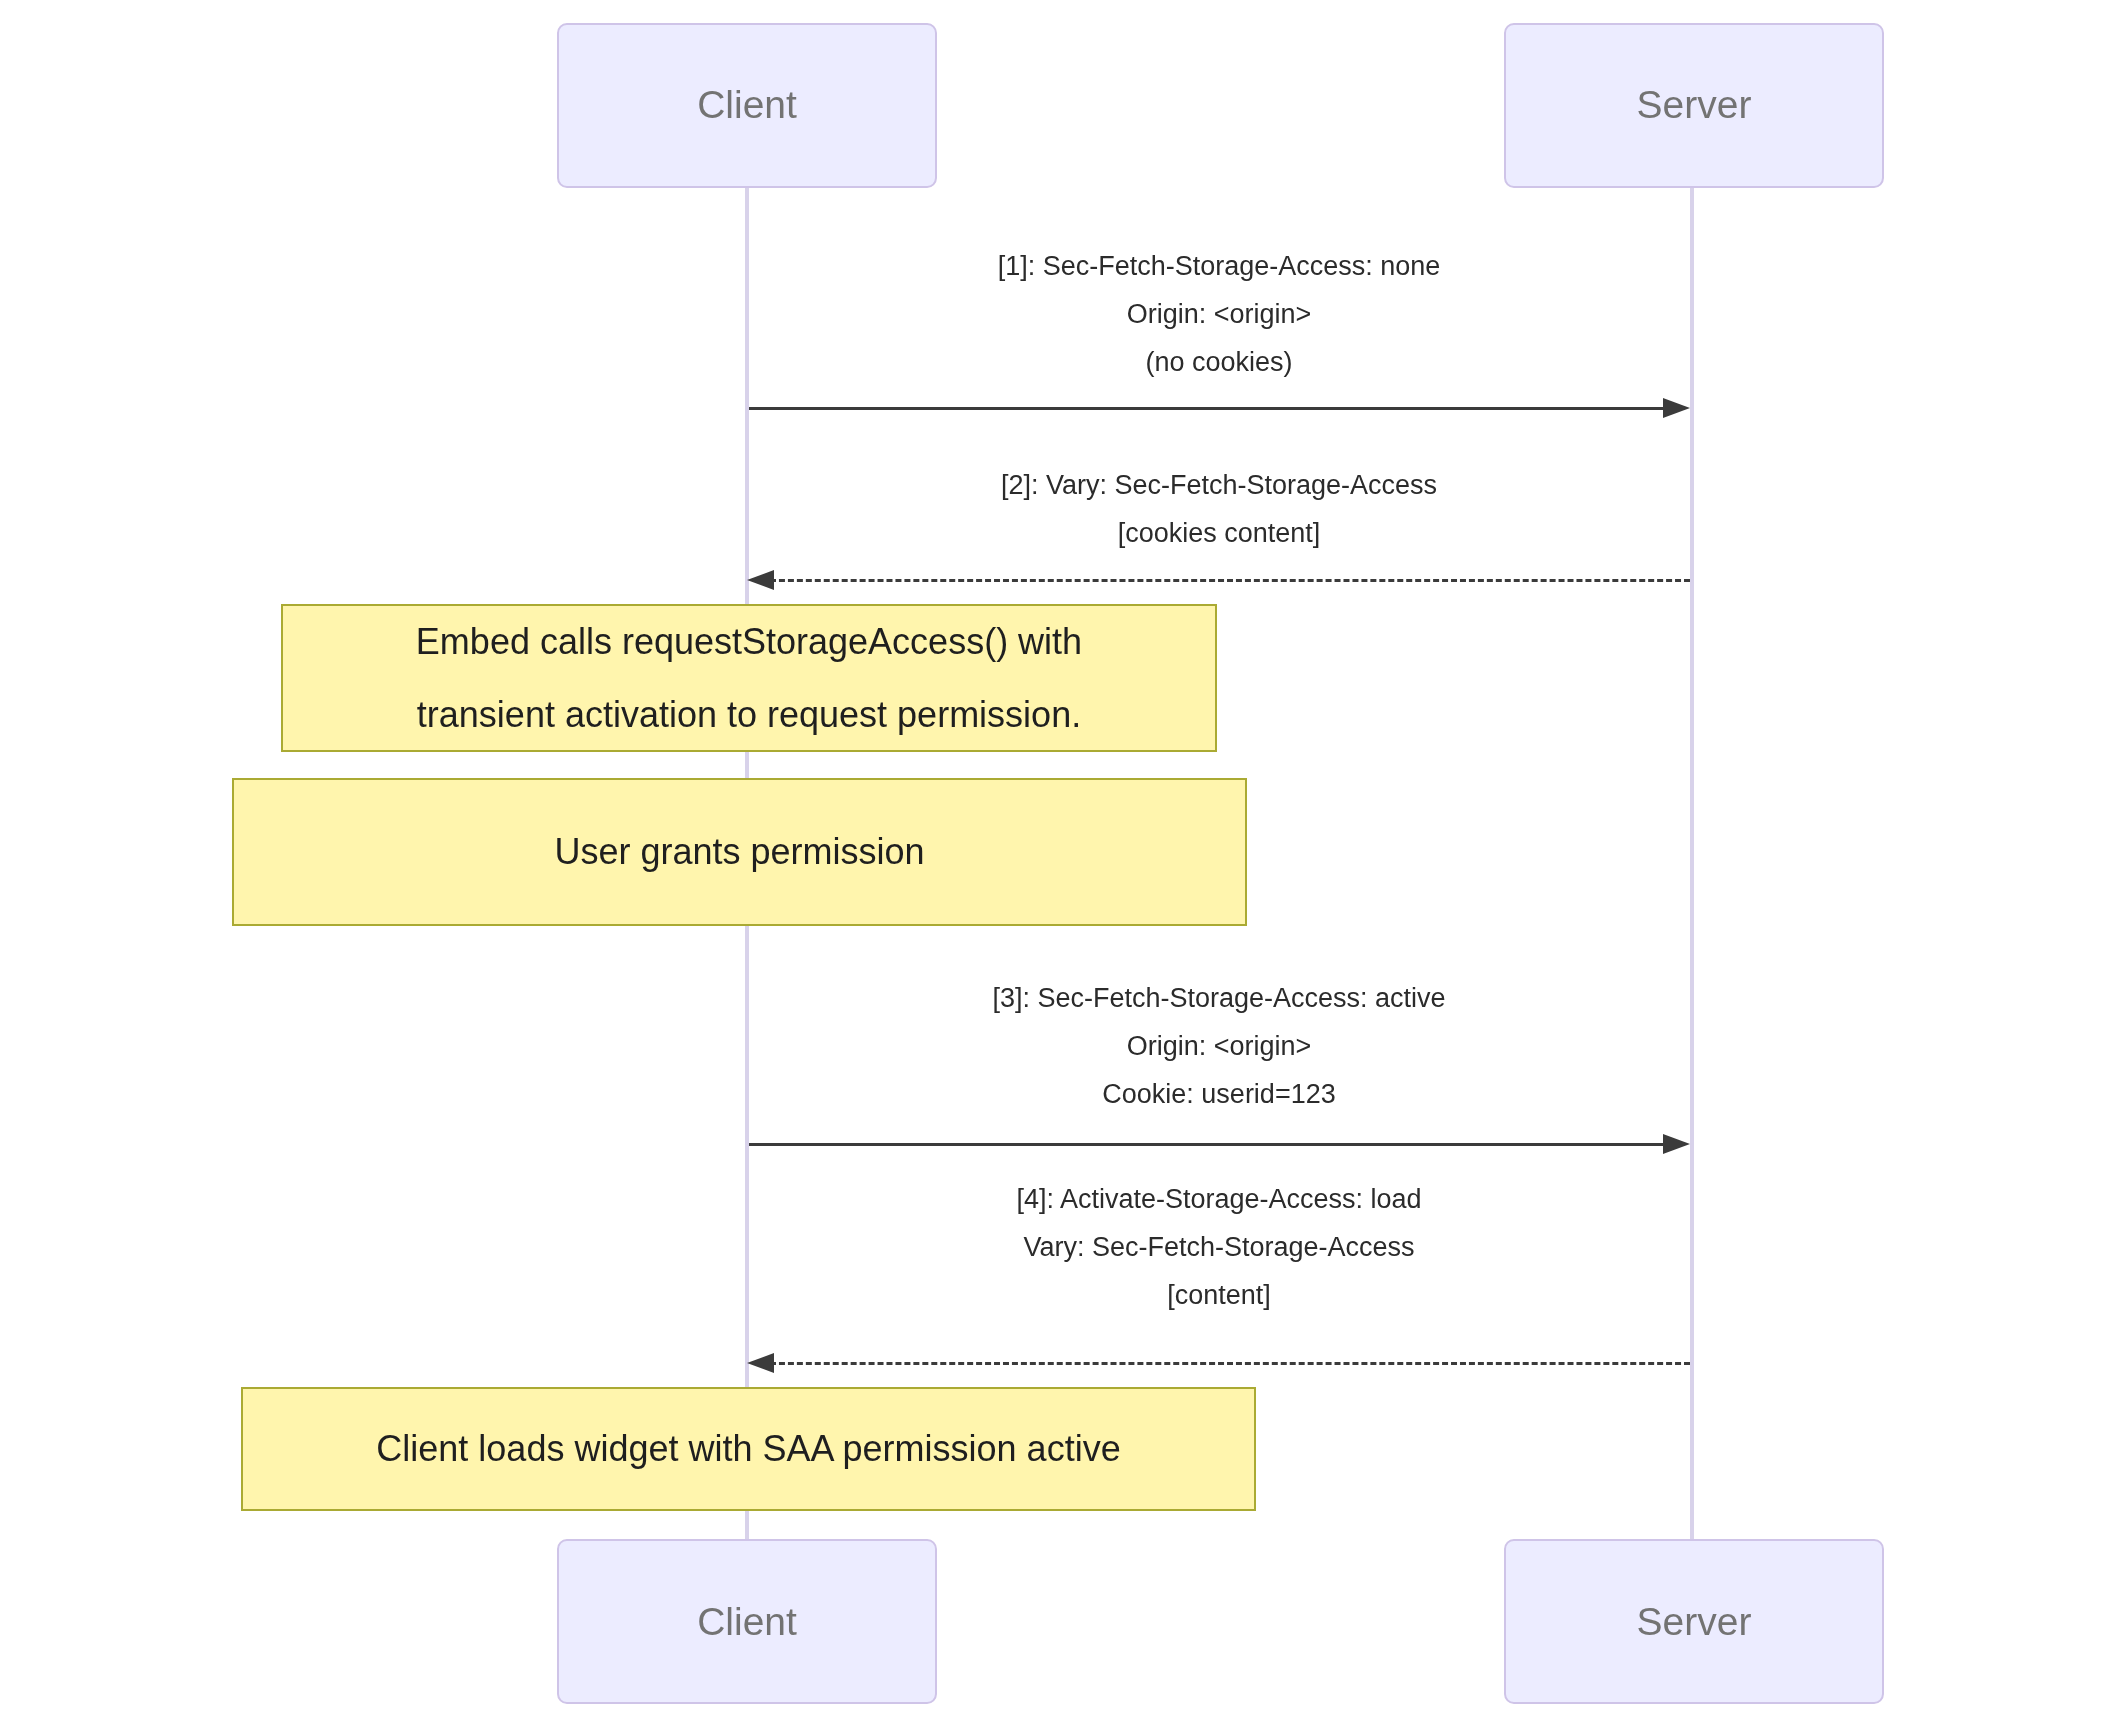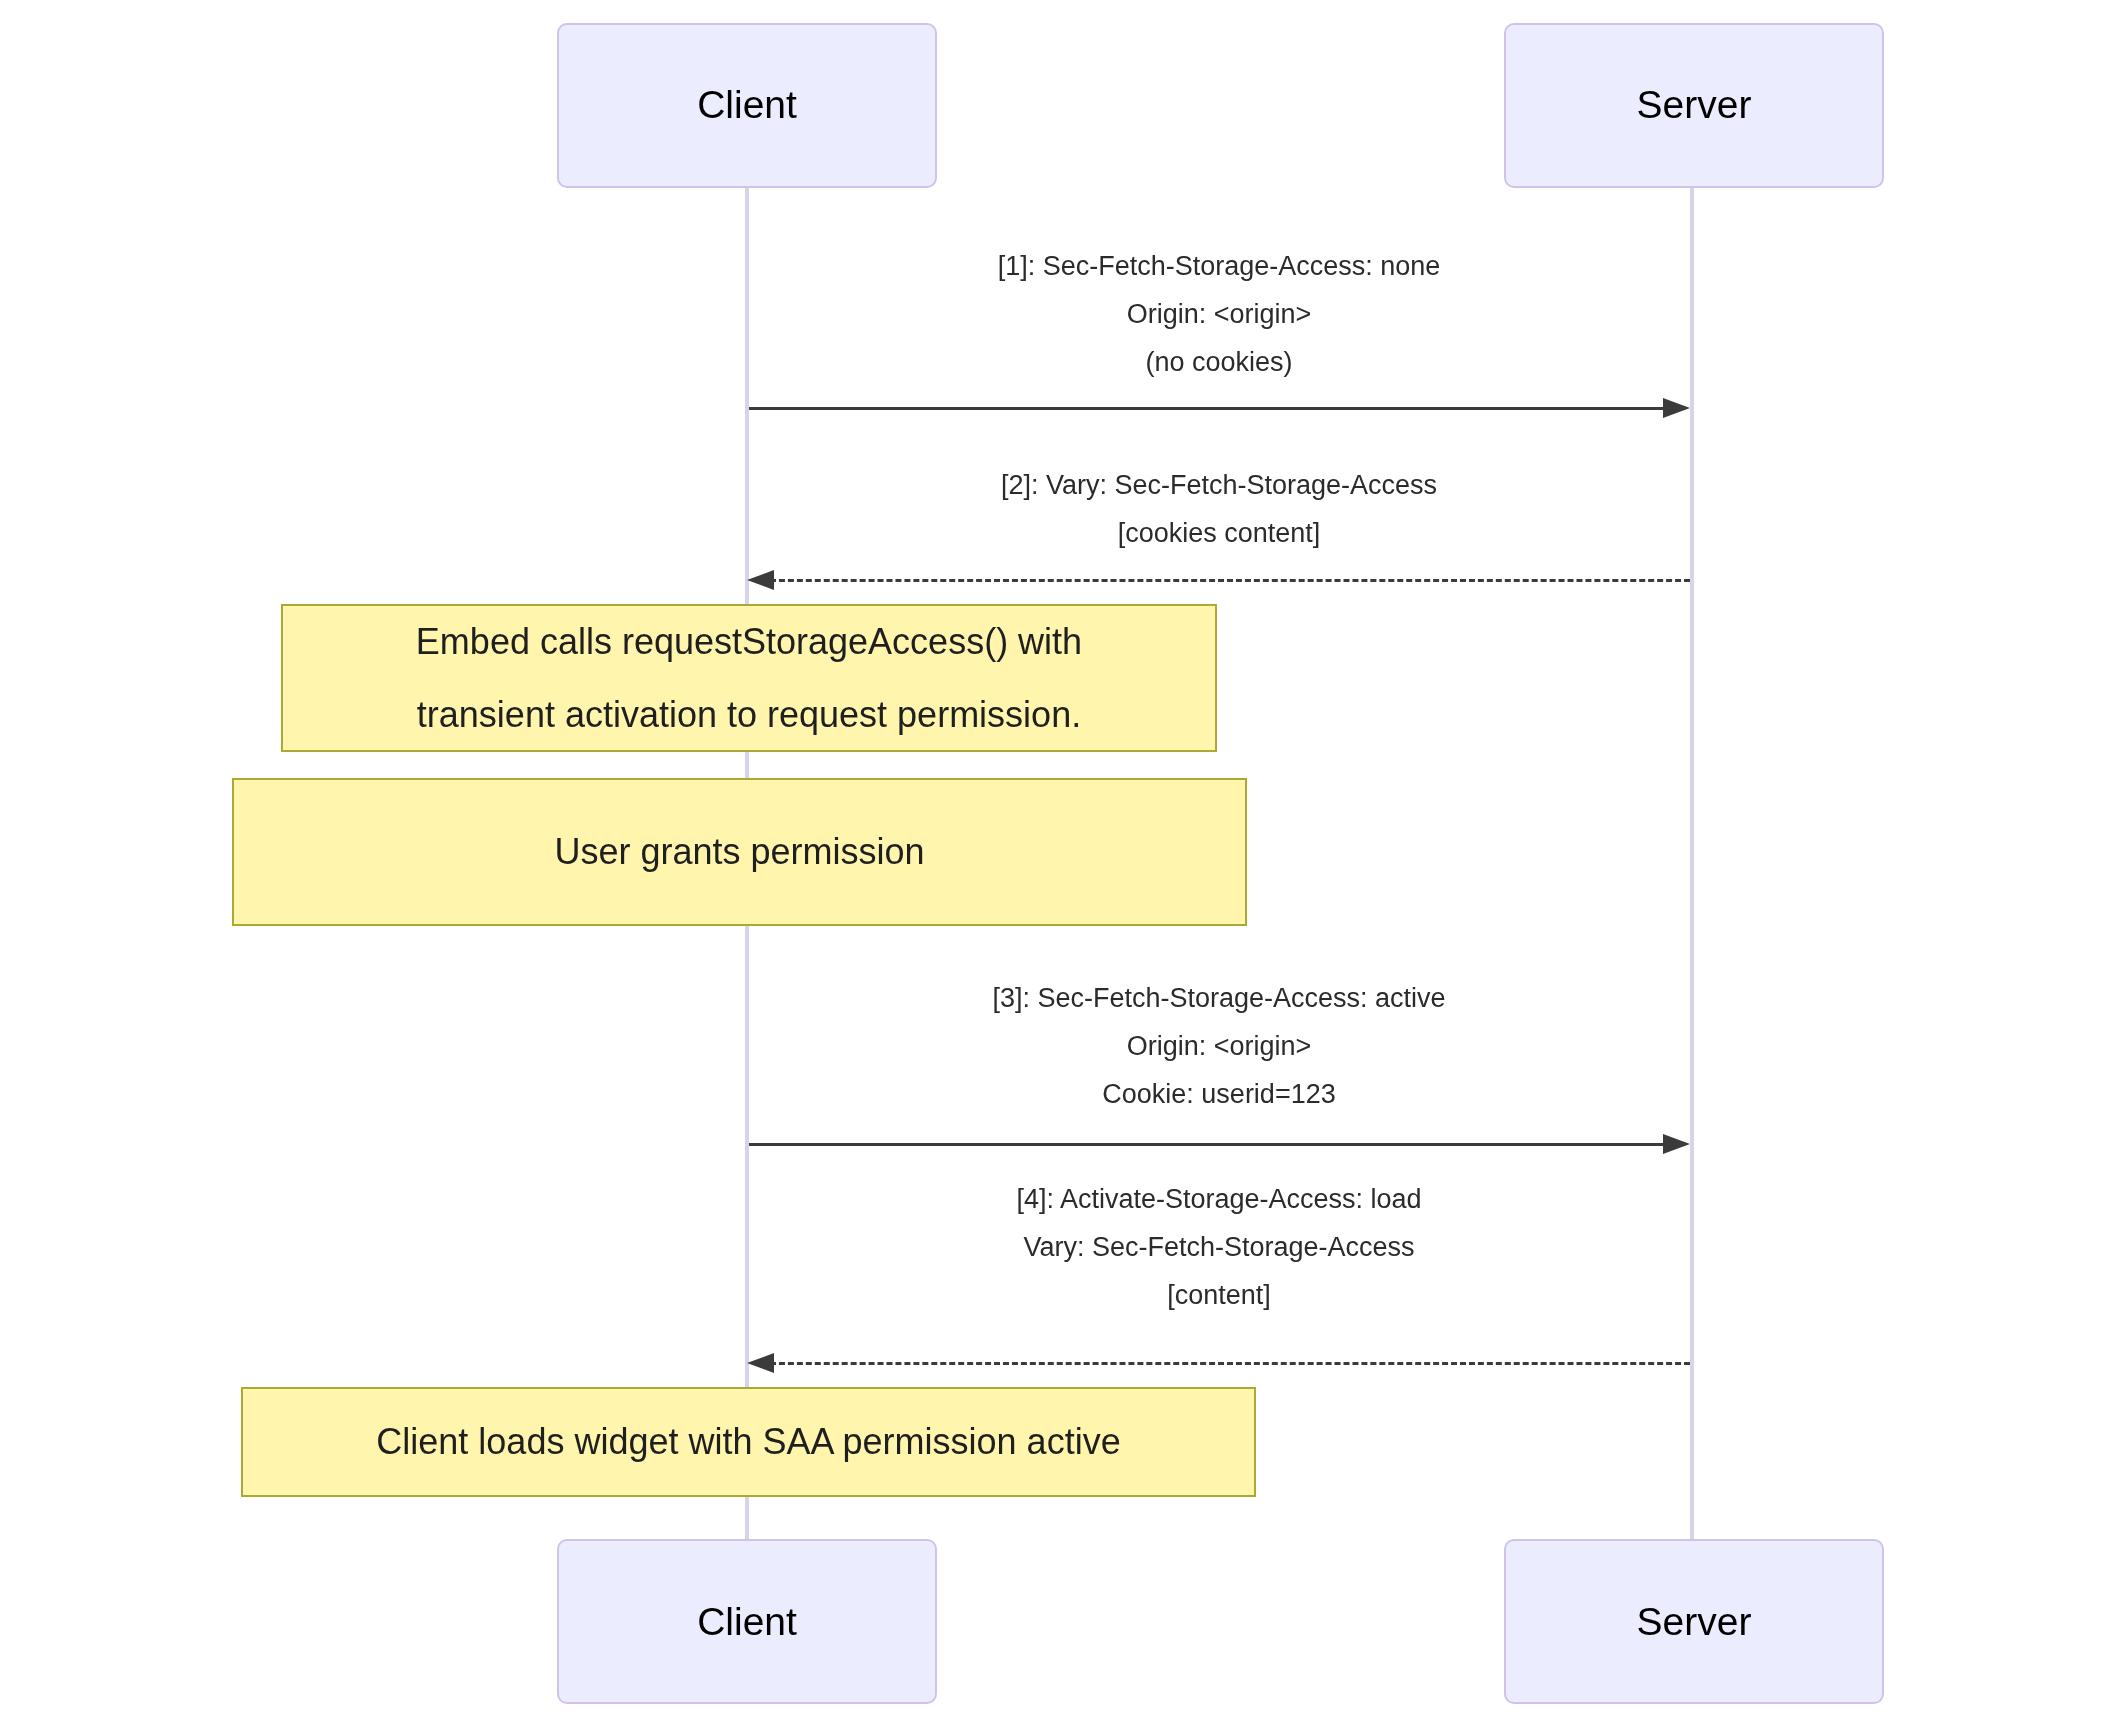--- a/index.html
+++ b/index.html
@@ -33,21 +33,21 @@
     position: absolute;
     width: 380px;
     height: 165px;
     background: var(--actor-fill);
     border: 2px solid var(--actor-border);
     border-radius: 9.9px;
     display: flex;
     align-items: center;
     justify-content: center;
     font-size: 39px;
-    color: #000000;
+    color: #737373;
   }
   .msg {
     position: absolute;
     left: 766px;
     width: 906px;
     text-align: center;
     font-size: 27px;
     line-height: 48px;
     color: var(--text);
   }
@@ -128,21 +128,21 @@
   <div class="arrow-head right" style="top:1134px;"></div>
 
   <div class="msg" style="top:1127px;margin-top:48px;">
     <div>[4]: Activate-Storage-Access: load</div>
     <div>Vary: Sec-Fetch-Storage-Access</div>
     <div>[content]</div>
   </div>
   <div class="arrow-line dashed" style="top:1362px;"></div>
   <div class="arrow-head left" style="top:1353px;"></div>
 
-  <div class="note" style="left:241px; top:1387px; width:1015px; height:110px;">
+  <div class="note" style="left:241px; top:1387px; width:1015px; height:124px;">
     <div>Client loads widget with SAA permission active</div>
   </div>
 
   <div class="actor" style="left:557px; top:1539px;">
     <span>Client</span>
   </div>
   <div class="actor" style="left:1504px; top:1539px;">
     <span>Server</span>
   </div>
 

